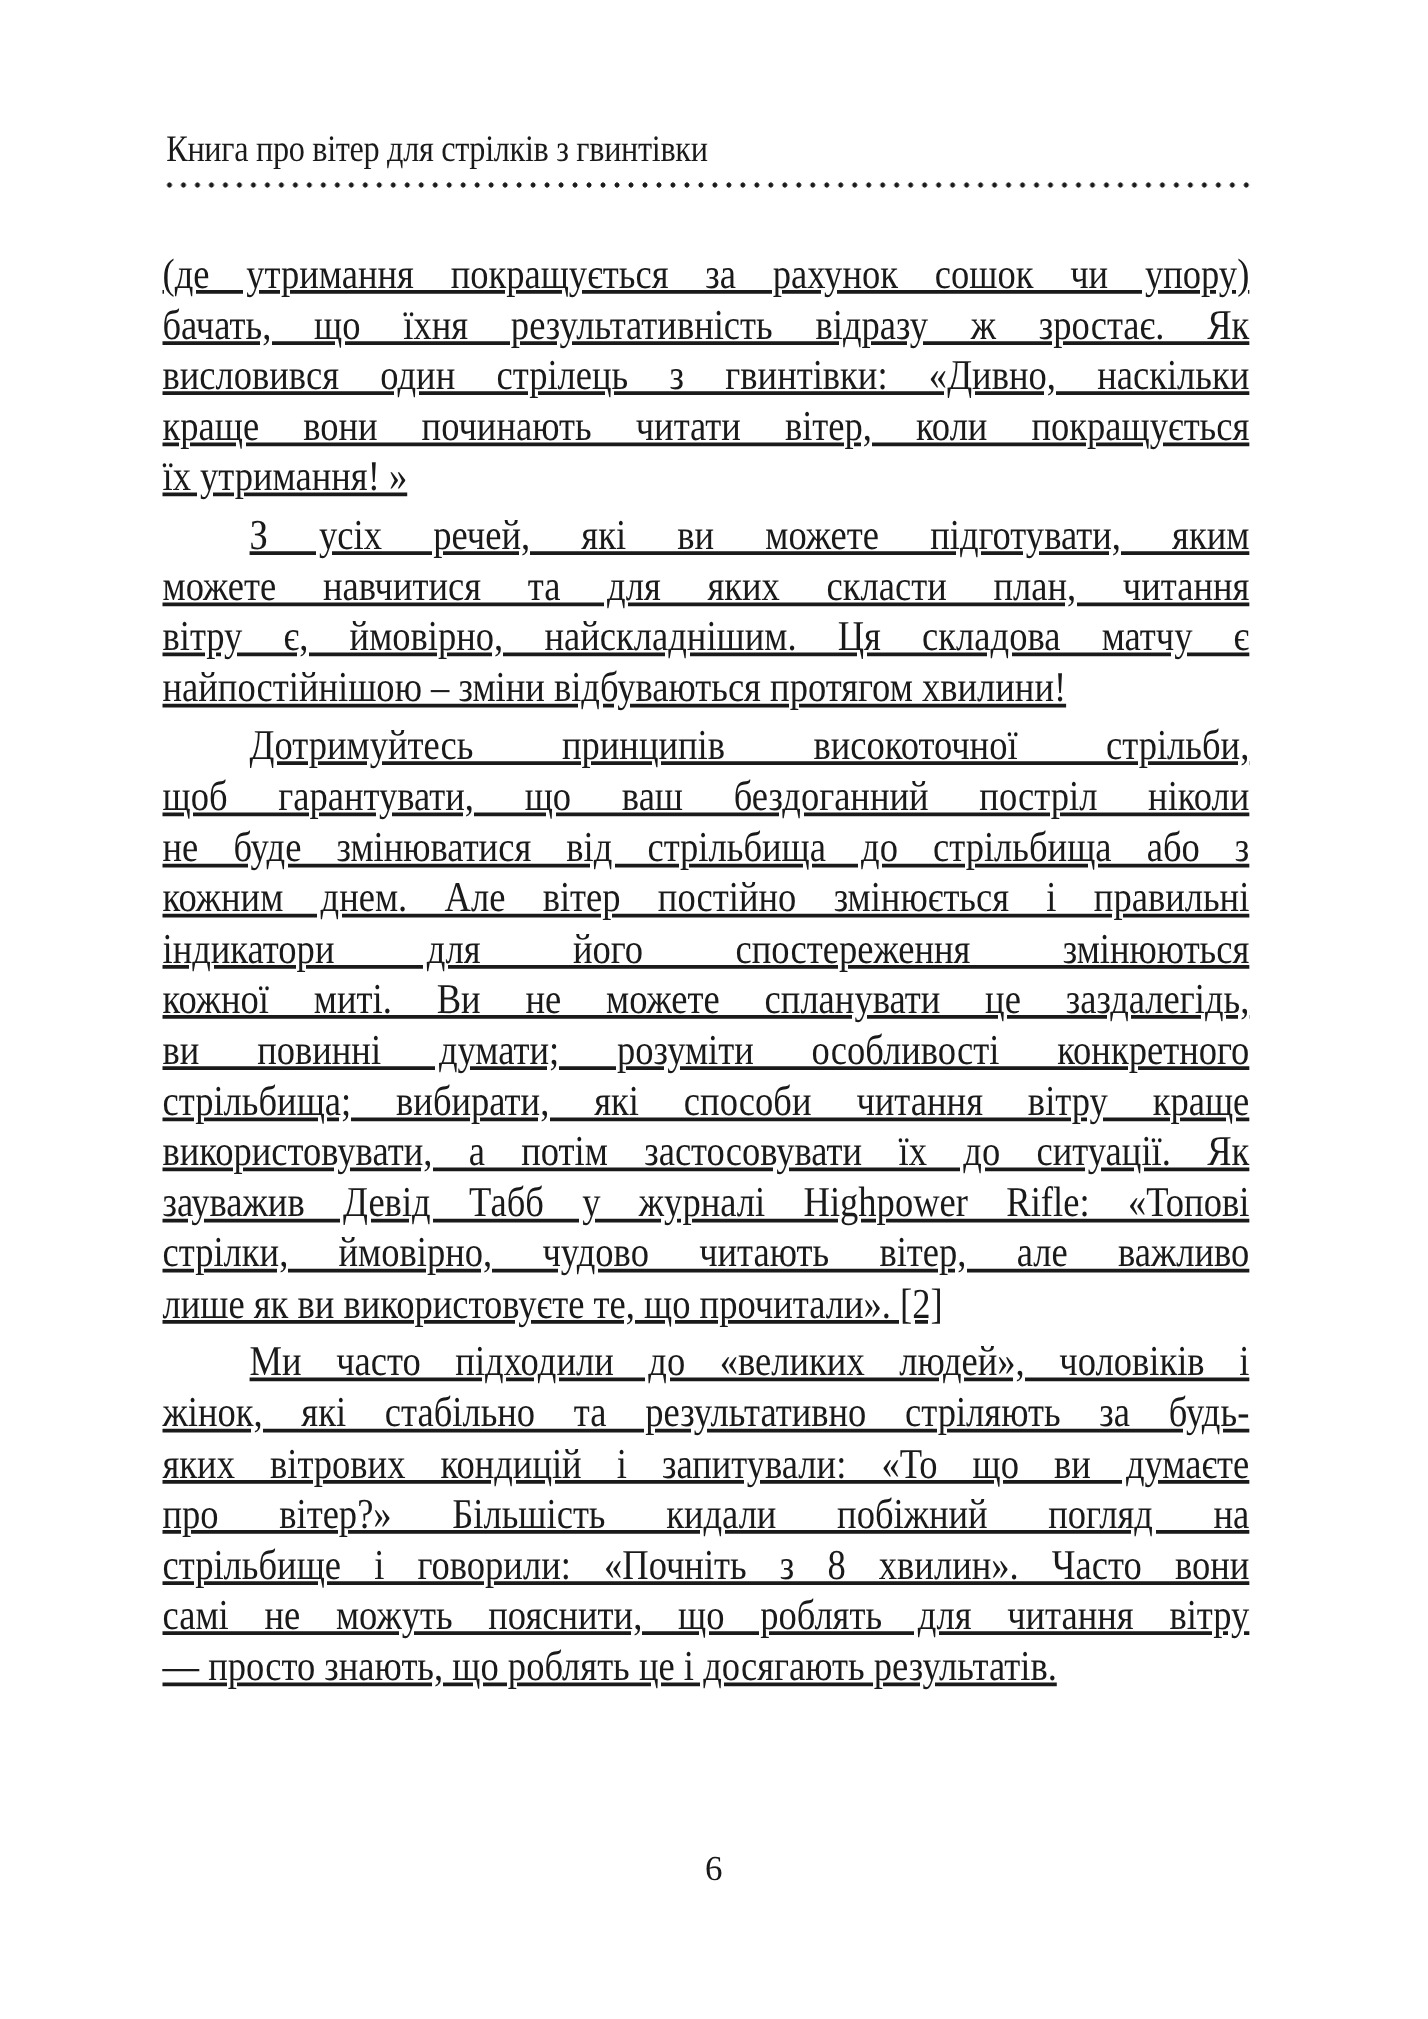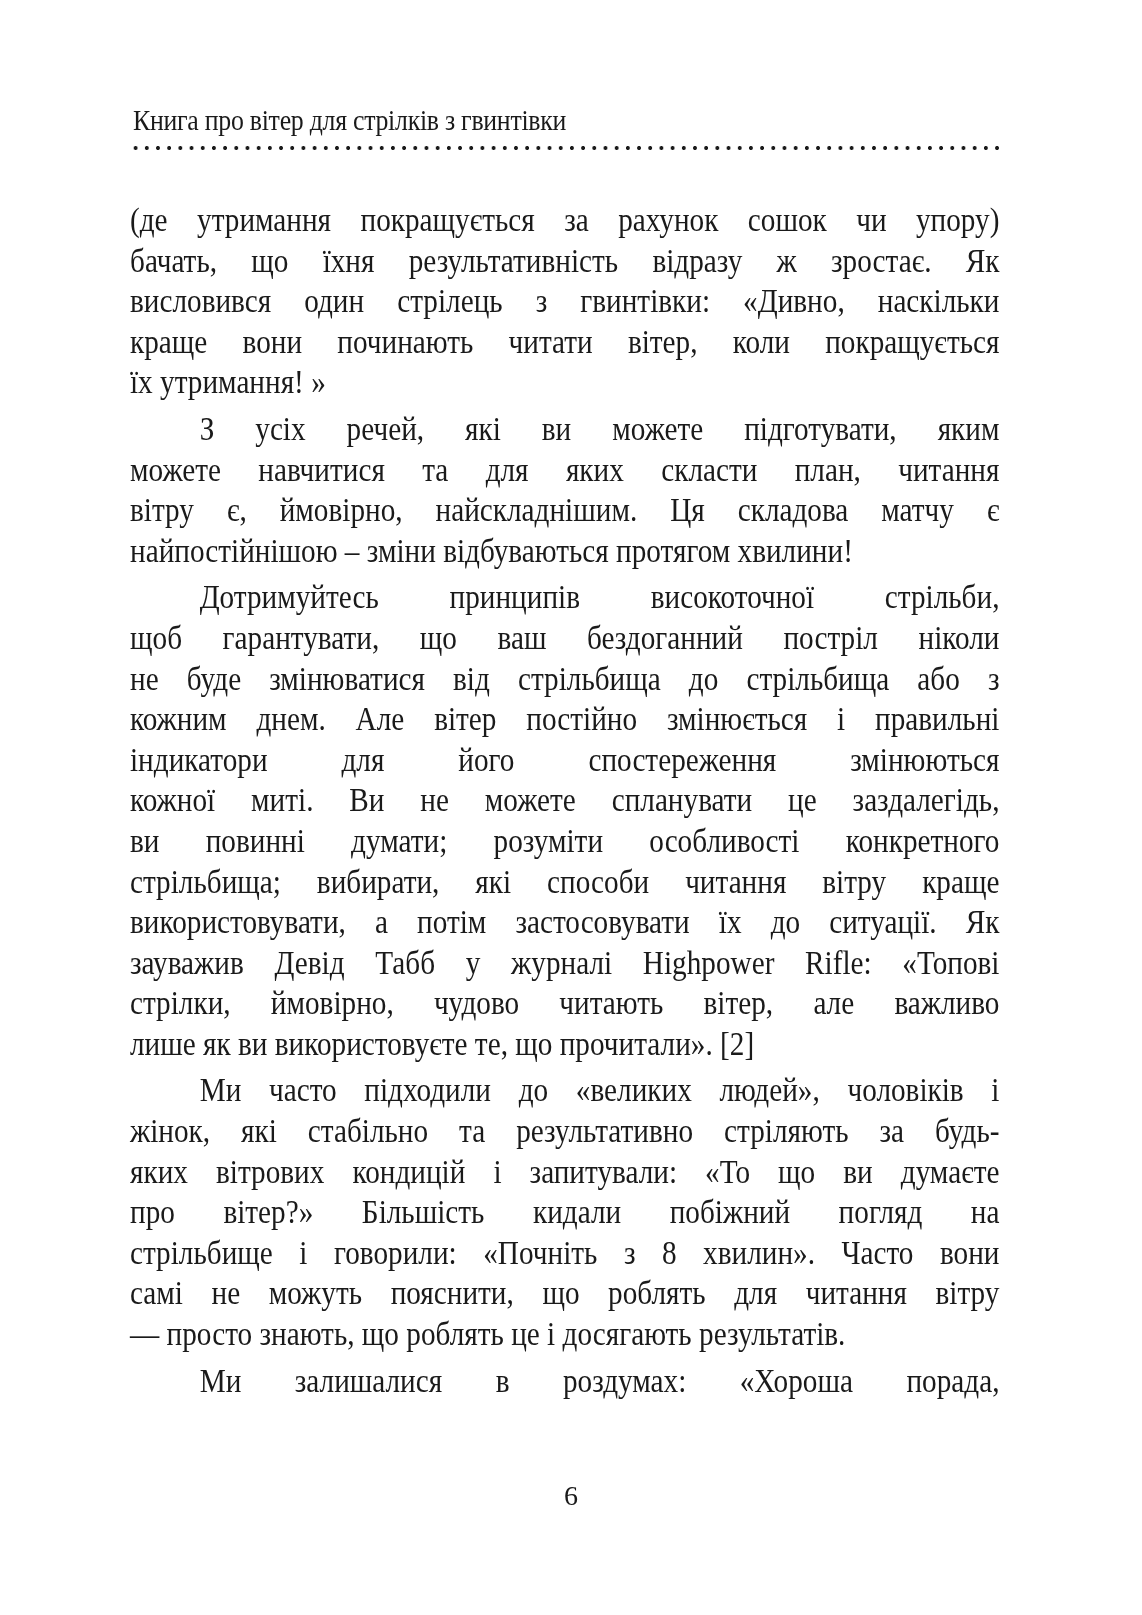--- a/index.html
+++ b/index.html
@@ -34,20 +34,21 @@
       height: 6px;
       background-image: radial-gradient(circle, #1a1a1a 1.8px, transparent 2.2px);
       background-size: 11.2px 6px;
       background-repeat: repeat-x;
     }
     .body-text {
       position: absolute;
       left: 130px;
       top: 200px;
       width: 870px;
+      text-decoration: underline;
     }
     .line {
       height: 40.6px;
       line-height: 40.6px;
       font-size: 34px;
       white-space: nowrap;
       text-align: justify;
       text-align-last: justify;
       transform: scaleX(0.86);
       transform-origin: left center;
@@ -118,18 +119,15 @@
     <div class="line indent">Ми часто підходили до «великих людей», чоловіків і</div>
     <div class="line">жінок, які стабільно та результативно стріляють за будь-</div>
     <div class="line">яких вітрових кондицій і запитували: «То що ви думаєте</div>
     <div class="line">про вітер?» Більшість кидали побіжний погляд на</div>
     <div class="line">стрільбище і говорили: «Почніть з 8 хвилин». Часто вони</div>
     <div class="line">самі не можуть пояснити, що роблять для читання вітру</div>
     <div class="line last">— просто знають, що роблять це і досягають результатів.</div>
   </div>
   <div class="para-gap"></div>
 
-  <div class="paragraph">
-    <div class="line indent">Ми залишалися в роздумах: «Хороша порада,</div>
-  </div>
 </div>
 
 <div class="page-number">6</div>
 
 </body></html>

